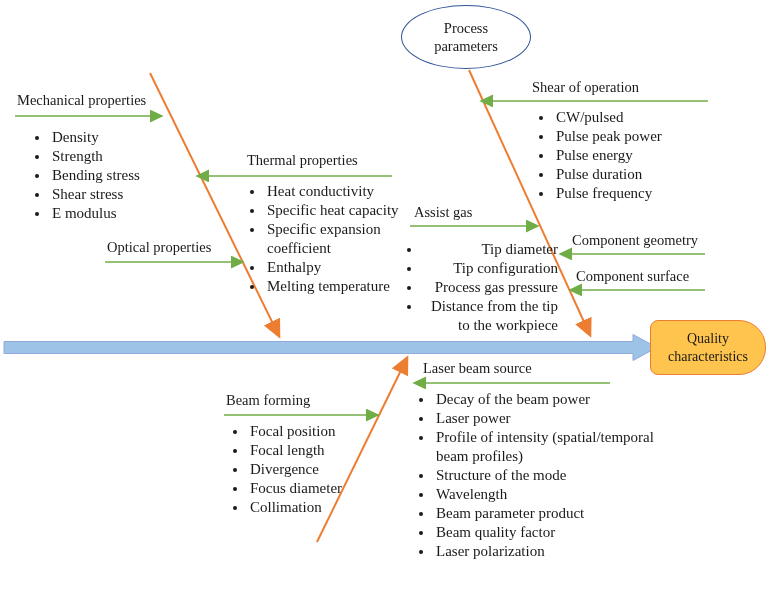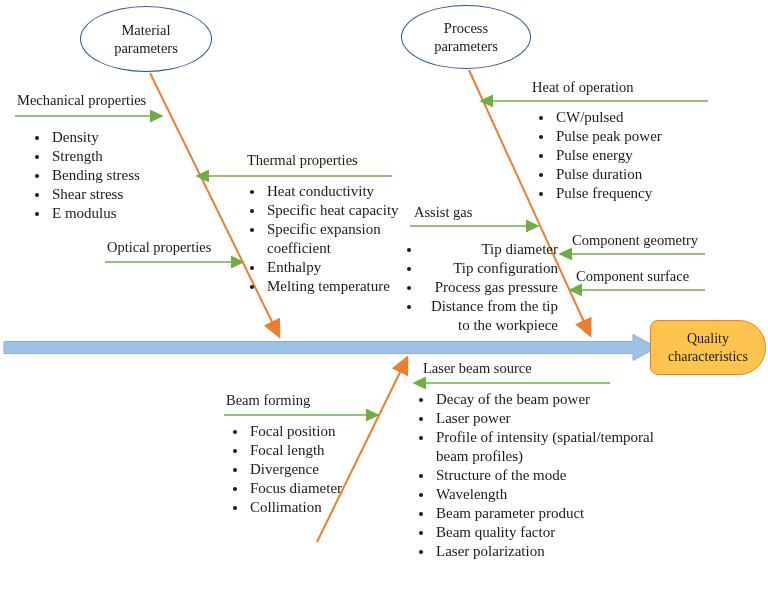--- a/index.html
+++ b/index.html
@@ -115,23 +115,20 @@
     <line class="green-line" x1="392" y1="176" x2="197" y2="176" marker-end="url(#mGreen)"></line>
     <line class="green-line" x1="105" y1="262" x2="243" y2="262" marker-end="url(#mGreen)"></line>
     <line class="green-line" x1="708" y1="101" x2="481" y2="101" marker-end="url(#mGreen)"></line>
     <line class="green-line" x1="410" y1="226" x2="538" y2="226" marker-end="url(#mGreen)"></line>
     <line class="green-line" x1="705" y1="254" x2="560" y2="254" marker-end="url(#mGreen)"></line>
     <line class="green-line" x1="705" y1="290" x2="570" y2="290" marker-end="url(#mGreen)"></line>
     <line class="green-line" x1="610" y1="383" x2="414" y2="383" marker-end="url(#mGreen)"></line>
     <line class="green-line" x1="224" y1="415" x2="378" y2="415" marker-end="url(#mGreen)"></line>
   </svg>
 
-  <div class="ellipse" id="ellipse-material">
-    <span>Material parameters</span>
-  </div>
   <div class="ellipse" id="ellipse-process">
     <span>Process parameters</span>
   </div>
 
   <div class="quality-box">
     <span>Quality characteristics</span>
   </div>
 
   <div class="branch-label" id="label-mechanical">Mechanical properties</div>
   <ul class="branch-list" id="list-mechanical">
@@ -146,21 +143,21 @@
   <ul class="branch-list" id="list-thermal">
       <li>Heat conductivity</li>
       <li>Specific heat capacity</li>
       <li>Specific expansion coefficient</li>
       <li>Enthalpy</li>
       <li>Melting temperature</li>
     </ul>
 
   <div class="branch-label" id="label-optical">Optical properties</div>
 
-  <div class="branch-label" id="label-mode">Heat of operation</div>
+  <div class="branch-label" id="label-mode">Shear of operation</div>
   <ul class="branch-list" id="list-mode">
       <li>CW/pulsed</li>
       <li>Pulse peak power</li>
       <li>Pulse energy</li>
       <li>Pulse duration</li>
       <li>Pulse frequency</li>
     </ul>
 
   <div class="branch-label" id="label-assist">Assist gas</div>
   <ul class="branch-list" id="list-assist">

